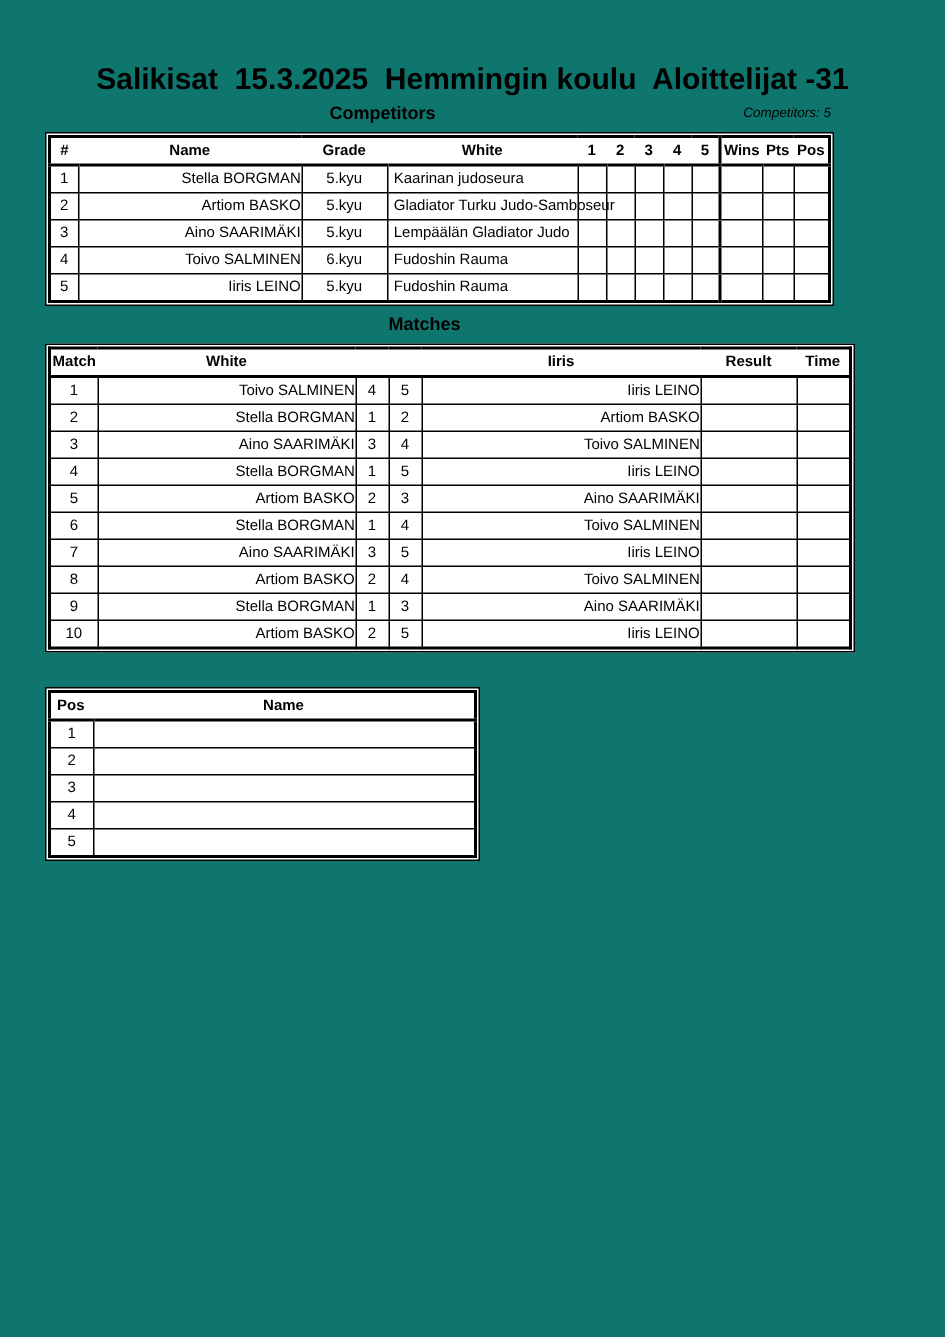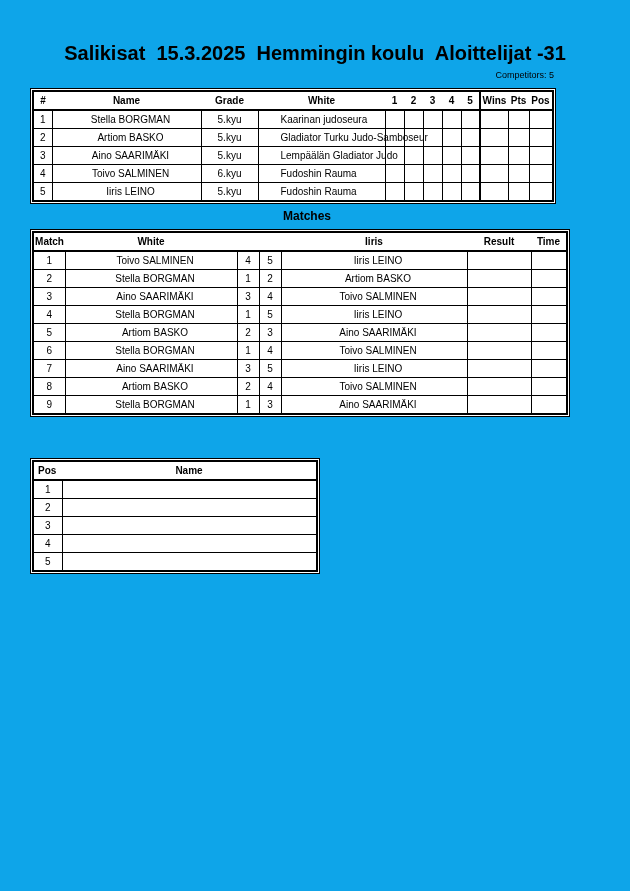--- a/index.html
+++ b/index.html
@@ -1,50 +1,51 @@
 <!DOCTYPE html>
 <html><head>
 <meta charset="utf-8">
 <style>
   * { margin:0; padding:0; box-sizing:content-box; }
   html,body { background:#fff; }
   body { font-family:"Liberation Sans","DejaVu Sans",sans-serif; color:#000; }
-  .page { position:relative; width:630px; height:891px; background:#0ea5e9; overflow:hidden; }
+  .page { position:relative; width:630px; height:891px; background:#0f766e; overflow:hidden; }
 
   .title { position:absolute; top:42px; left:0; width:630px; text-align:center;
            font-size:20px; font-weight:bold; white-space:pre; }
 
   .sec-label { position:absolute; font-size:12px; font-weight:bold; text-align:center; }
   .lbl-competitors { top:68px; left:30px; width:450px; }
-  .lbl-matches     { top:209px; left:38px; width:538px; }
+  .lbl-matches     { top:209px; left:14px; width:538px; }
   .lbl-results     { top:442px; left:30px; width:288px; }
-  .count { position:absolute; top:70px; left:30px; width:524px; text-align:right; font-size:9px; }
+  .count { position:absolute; top:70px; left:30px; width:524px; text-align:right; font-size:9px;font-style:italic; }
 
   .tblwrap { position:absolute; border:1px solid #000; padding:1px; background:#fff; }
   .t1 { top:88px;  left:30px; }
   .t2 { top:229px; left:30px; }
   .t3 { top:458px; left:30px; }
 
   table { border-collapse:collapse; table-layout:fixed; border:2px solid #000; background:#fff; }
   th, td { font-size:10px; height:17px; padding:0; vertical-align:middle; overflow:visible; }
   th { font-weight:bold; border:none; border-bottom:2px solid #000; text-align:center; white-space:nowrap; }
   td { border:1px solid #000; }
   .thickL { border-left:2px solid #000 !important; }
   .ctr { text-align:center; }
-  .lft { text-align:center; padding-left:8px; white-space:nowrap;margin-top:11px; }
-  .club { text-align:left; padding-left:22px; white-space:nowrap; }
+  .lft { text-align:right; padding-left:8px; white-space:nowrap;margin-top:11px; }
+  .club { text-align:left; padding-left:4px; white-space:nowrap; }
   .posL { text-align:left; padding-left:4px; }
 </style>
 </head>
 <body>
 
 <div class="page">
 
   <div class="title">Salikisat  15.3.2025  Hemmingin koulu  Aloittelijat -31</div>
 
+  <div class="sec-label lbl-competitors">Competitors</div>
   <div class="count">Competitors: 5</div>
 
   <div class="tblwrap t1">
     <table style="width:520px;">
       <colgroup>
         <col style="width:19px">
           <col style="width:149px">
           <col style="width:57px">
           <col style="width:127px">
         <col style="width:19px">
@@ -246,20 +247,29 @@
         </tr>
         <tr>
           <td class="ctr">9</td>
           <td class="lft">Stella BORGMAN</td>
           <td class="ctr">1</td>
           <td class="ctr">3</td>
           <td class="lft">Aino SAARIMÄKI</td>
           <td></td>
           <td></td>
         </tr>
+        <tr>
+          <td class="ctr">10</td>
+          <td class="lft">Artiom BASKO</td>
+          <td class="ctr">2</td>
+          <td class="ctr">5</td>
+          <td class="lft">Iiris LEINO</td>
+          <td></td>
+          <td></td>
+        </tr>
       </tbody>
     </table>
   </div>
 
 
   <div class="tblwrap t3">
     <table style="width:284px;">
       <colgroup>
         <col style="width:29px">
           <col style="width:255px">

